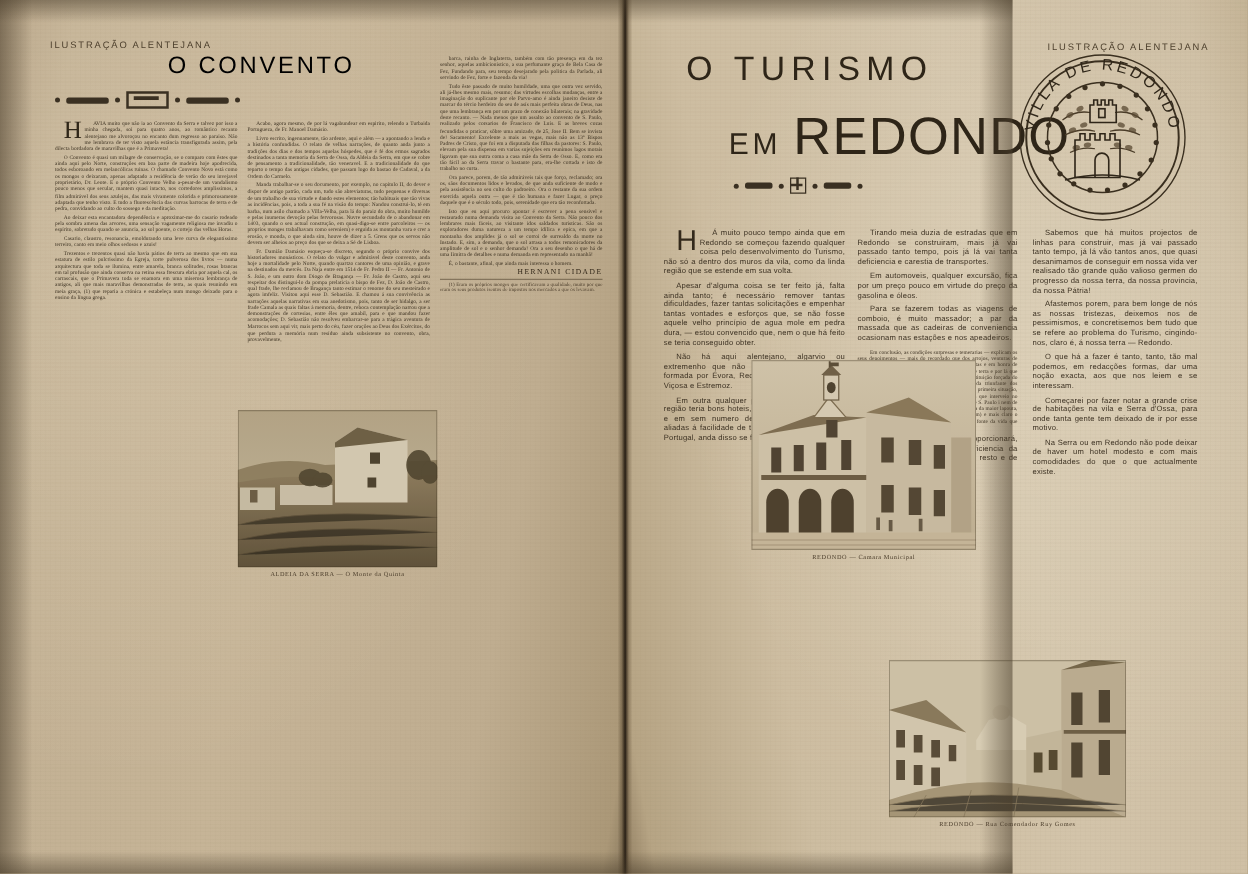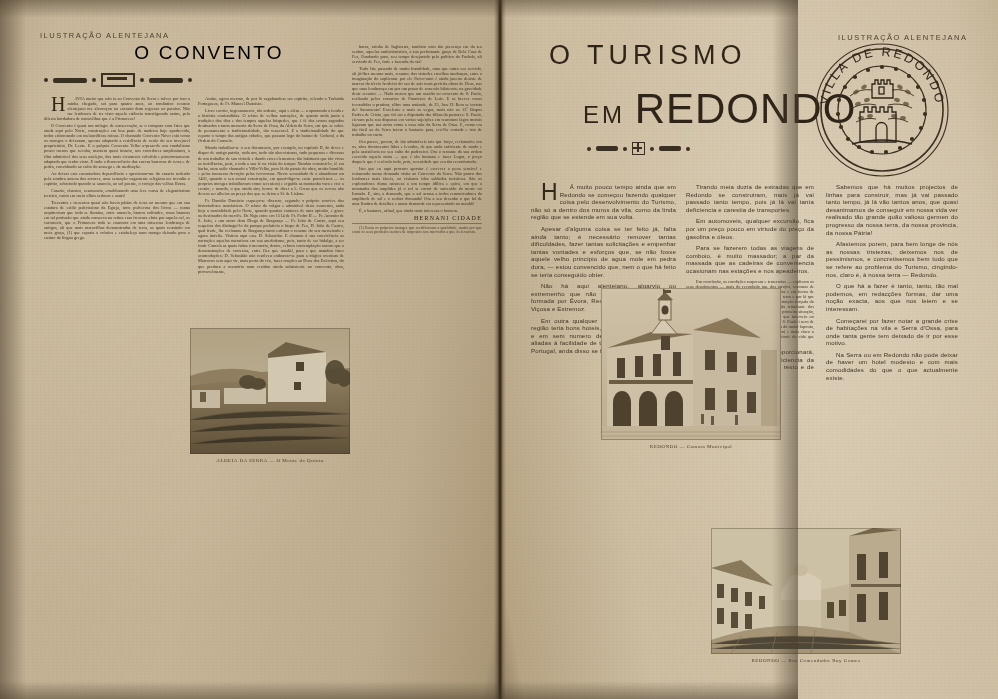--- a/index.html
+++ b/index.html
@@ -1,21 +1,21 @@
 <!DOCTYPE html>
 <html><head>
 <meta charset="utf-8">
 <style>
   html,body{margin:0;padding:0;}
   body{
     width:998px;height:699px;overflow:hidden;
     background:#b9a98c;
     font-family:"Liberation Serif", serif;
   }
-  .spread{position:relative;width:798px;height:699px;}
+  .spread{position:relative;width:798px;height:699px;padding-left:12px;}
 
   
   .page{position:absolute;top:0;bottom:0;overflow:hidden;}
   .page-left{left:0;width:500px;
     background:
       radial-gradient(ellipse at 20% 30%, rgba(255,248,226,.18), rgba(0,0,0,0) 60%),
       linear-gradient(100deg,#b6a285 0%,#c2b093 10%,#c6b497 45%,#bfad90 78%,#ab9878 97%,#8b7a5f 100%);
   }
   .page-right{left:500px;width:498px;
     background:

